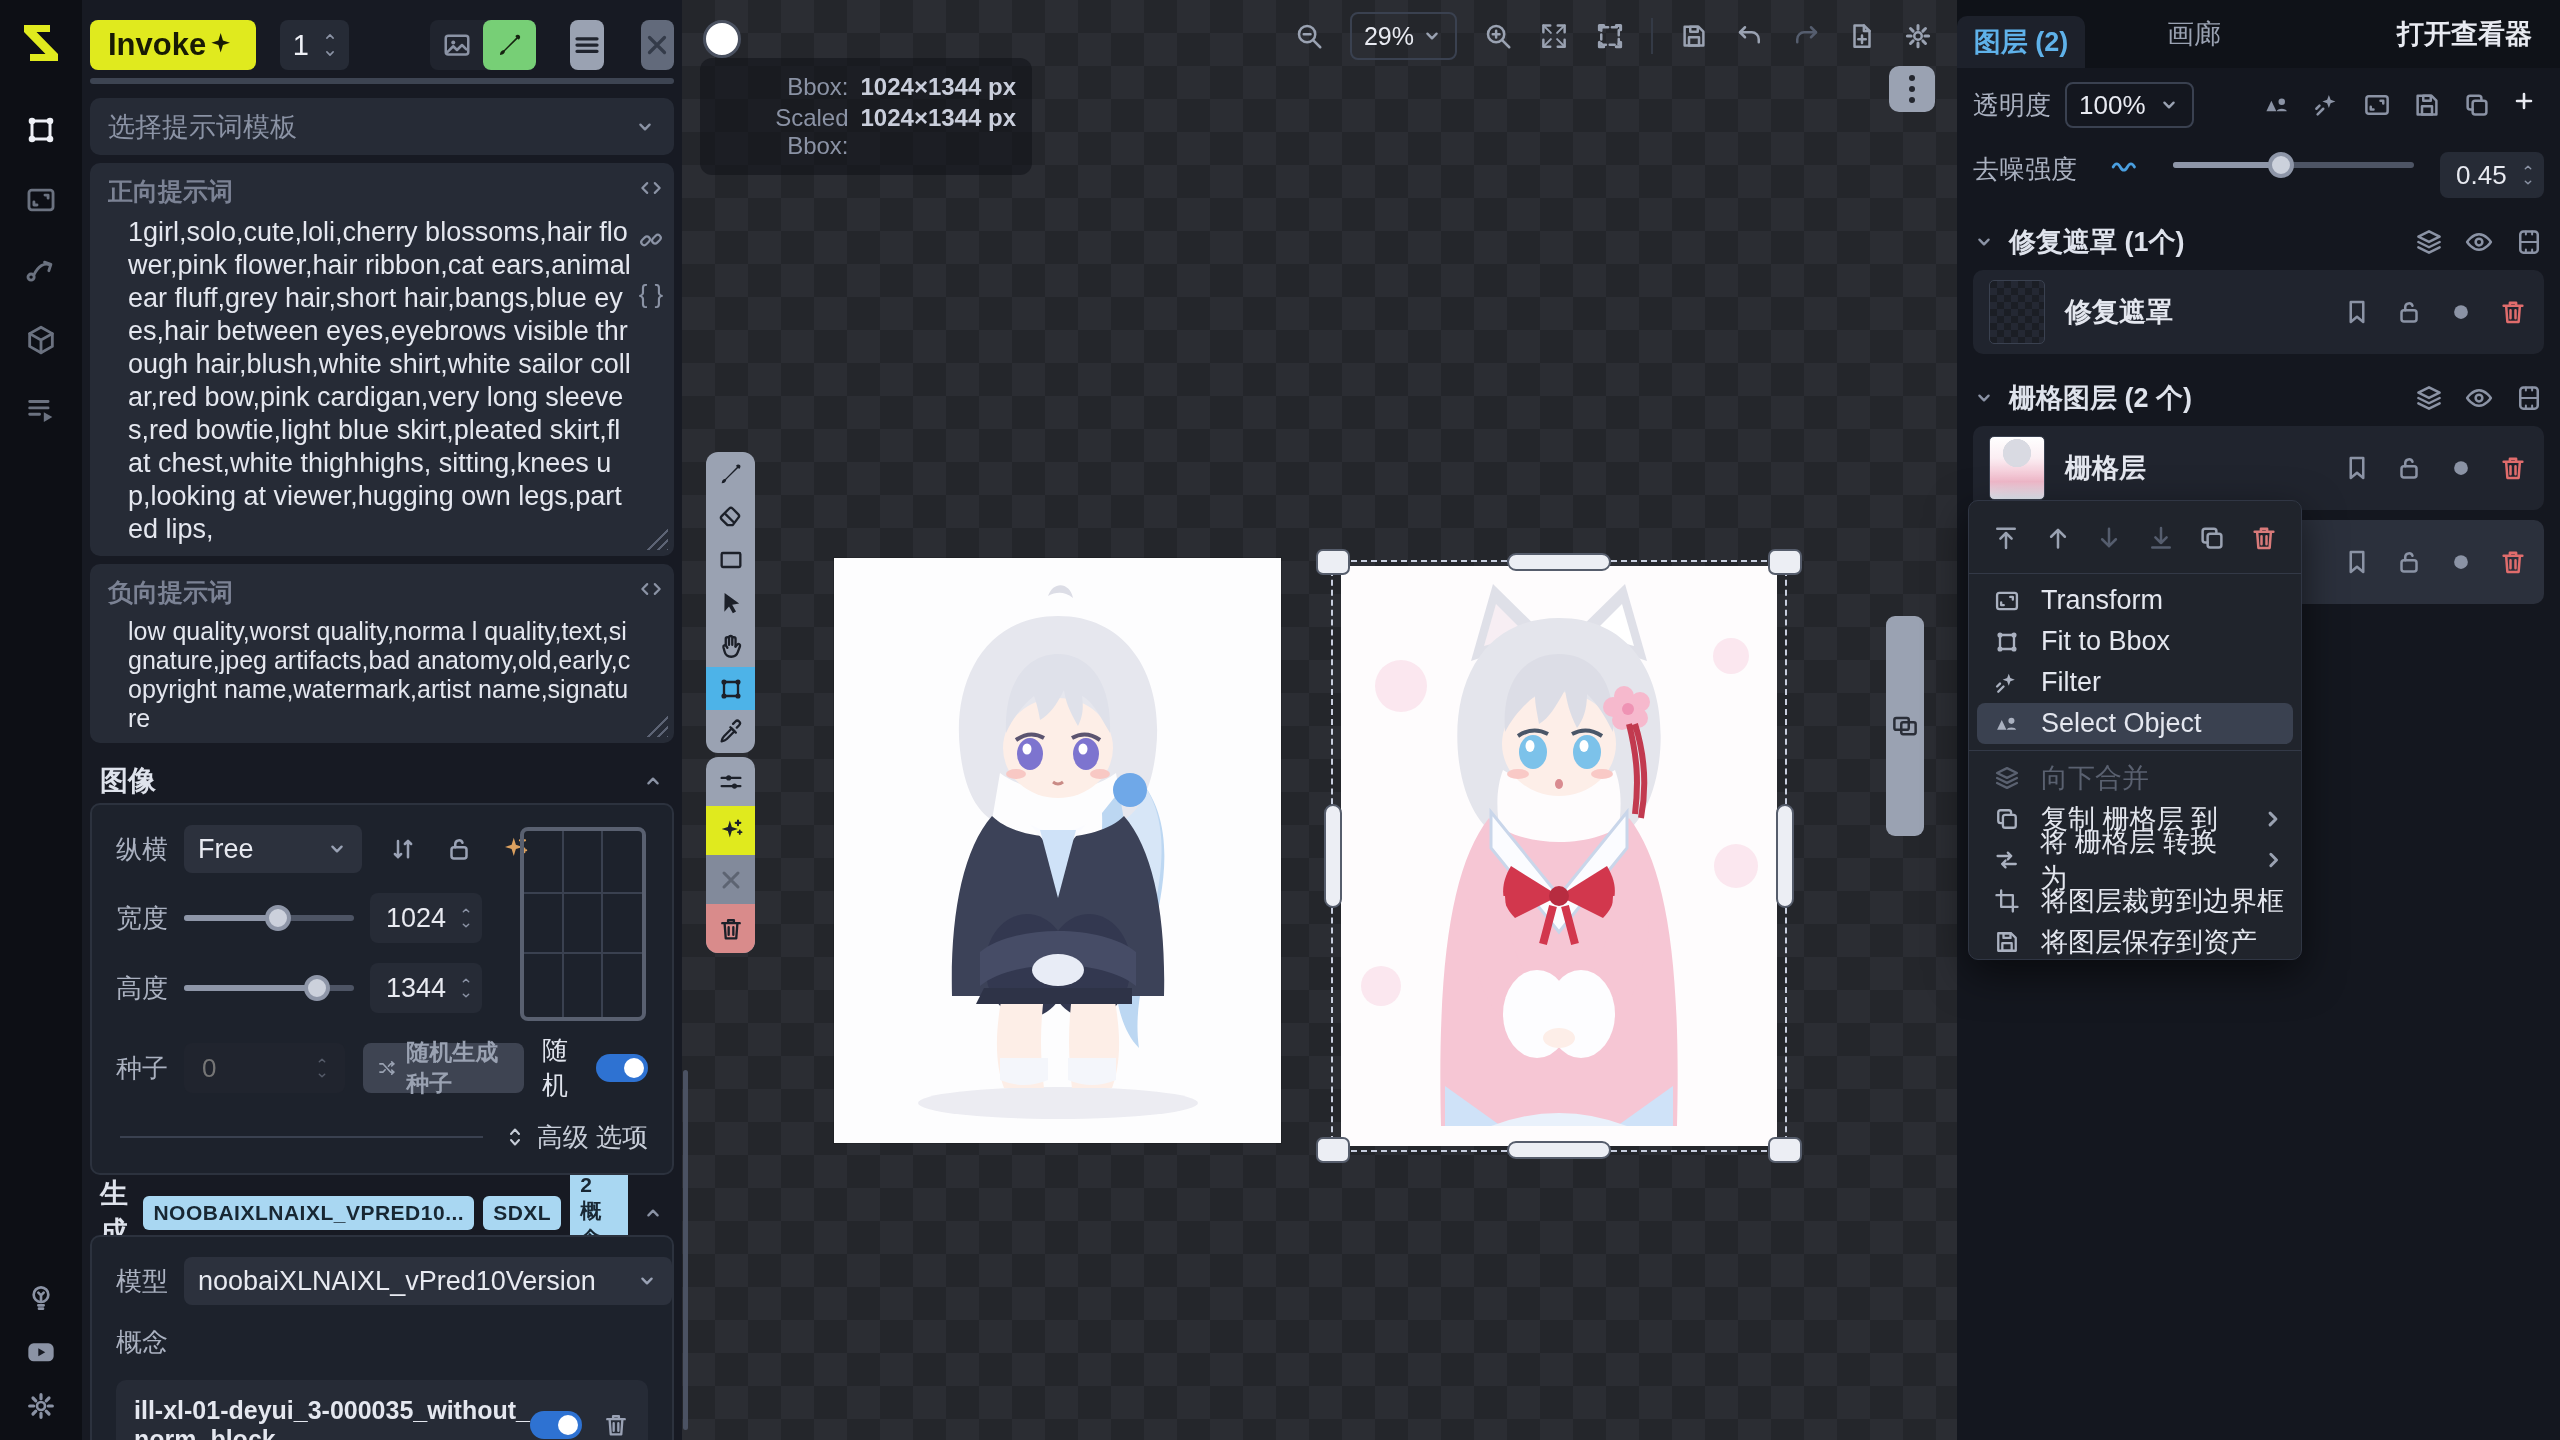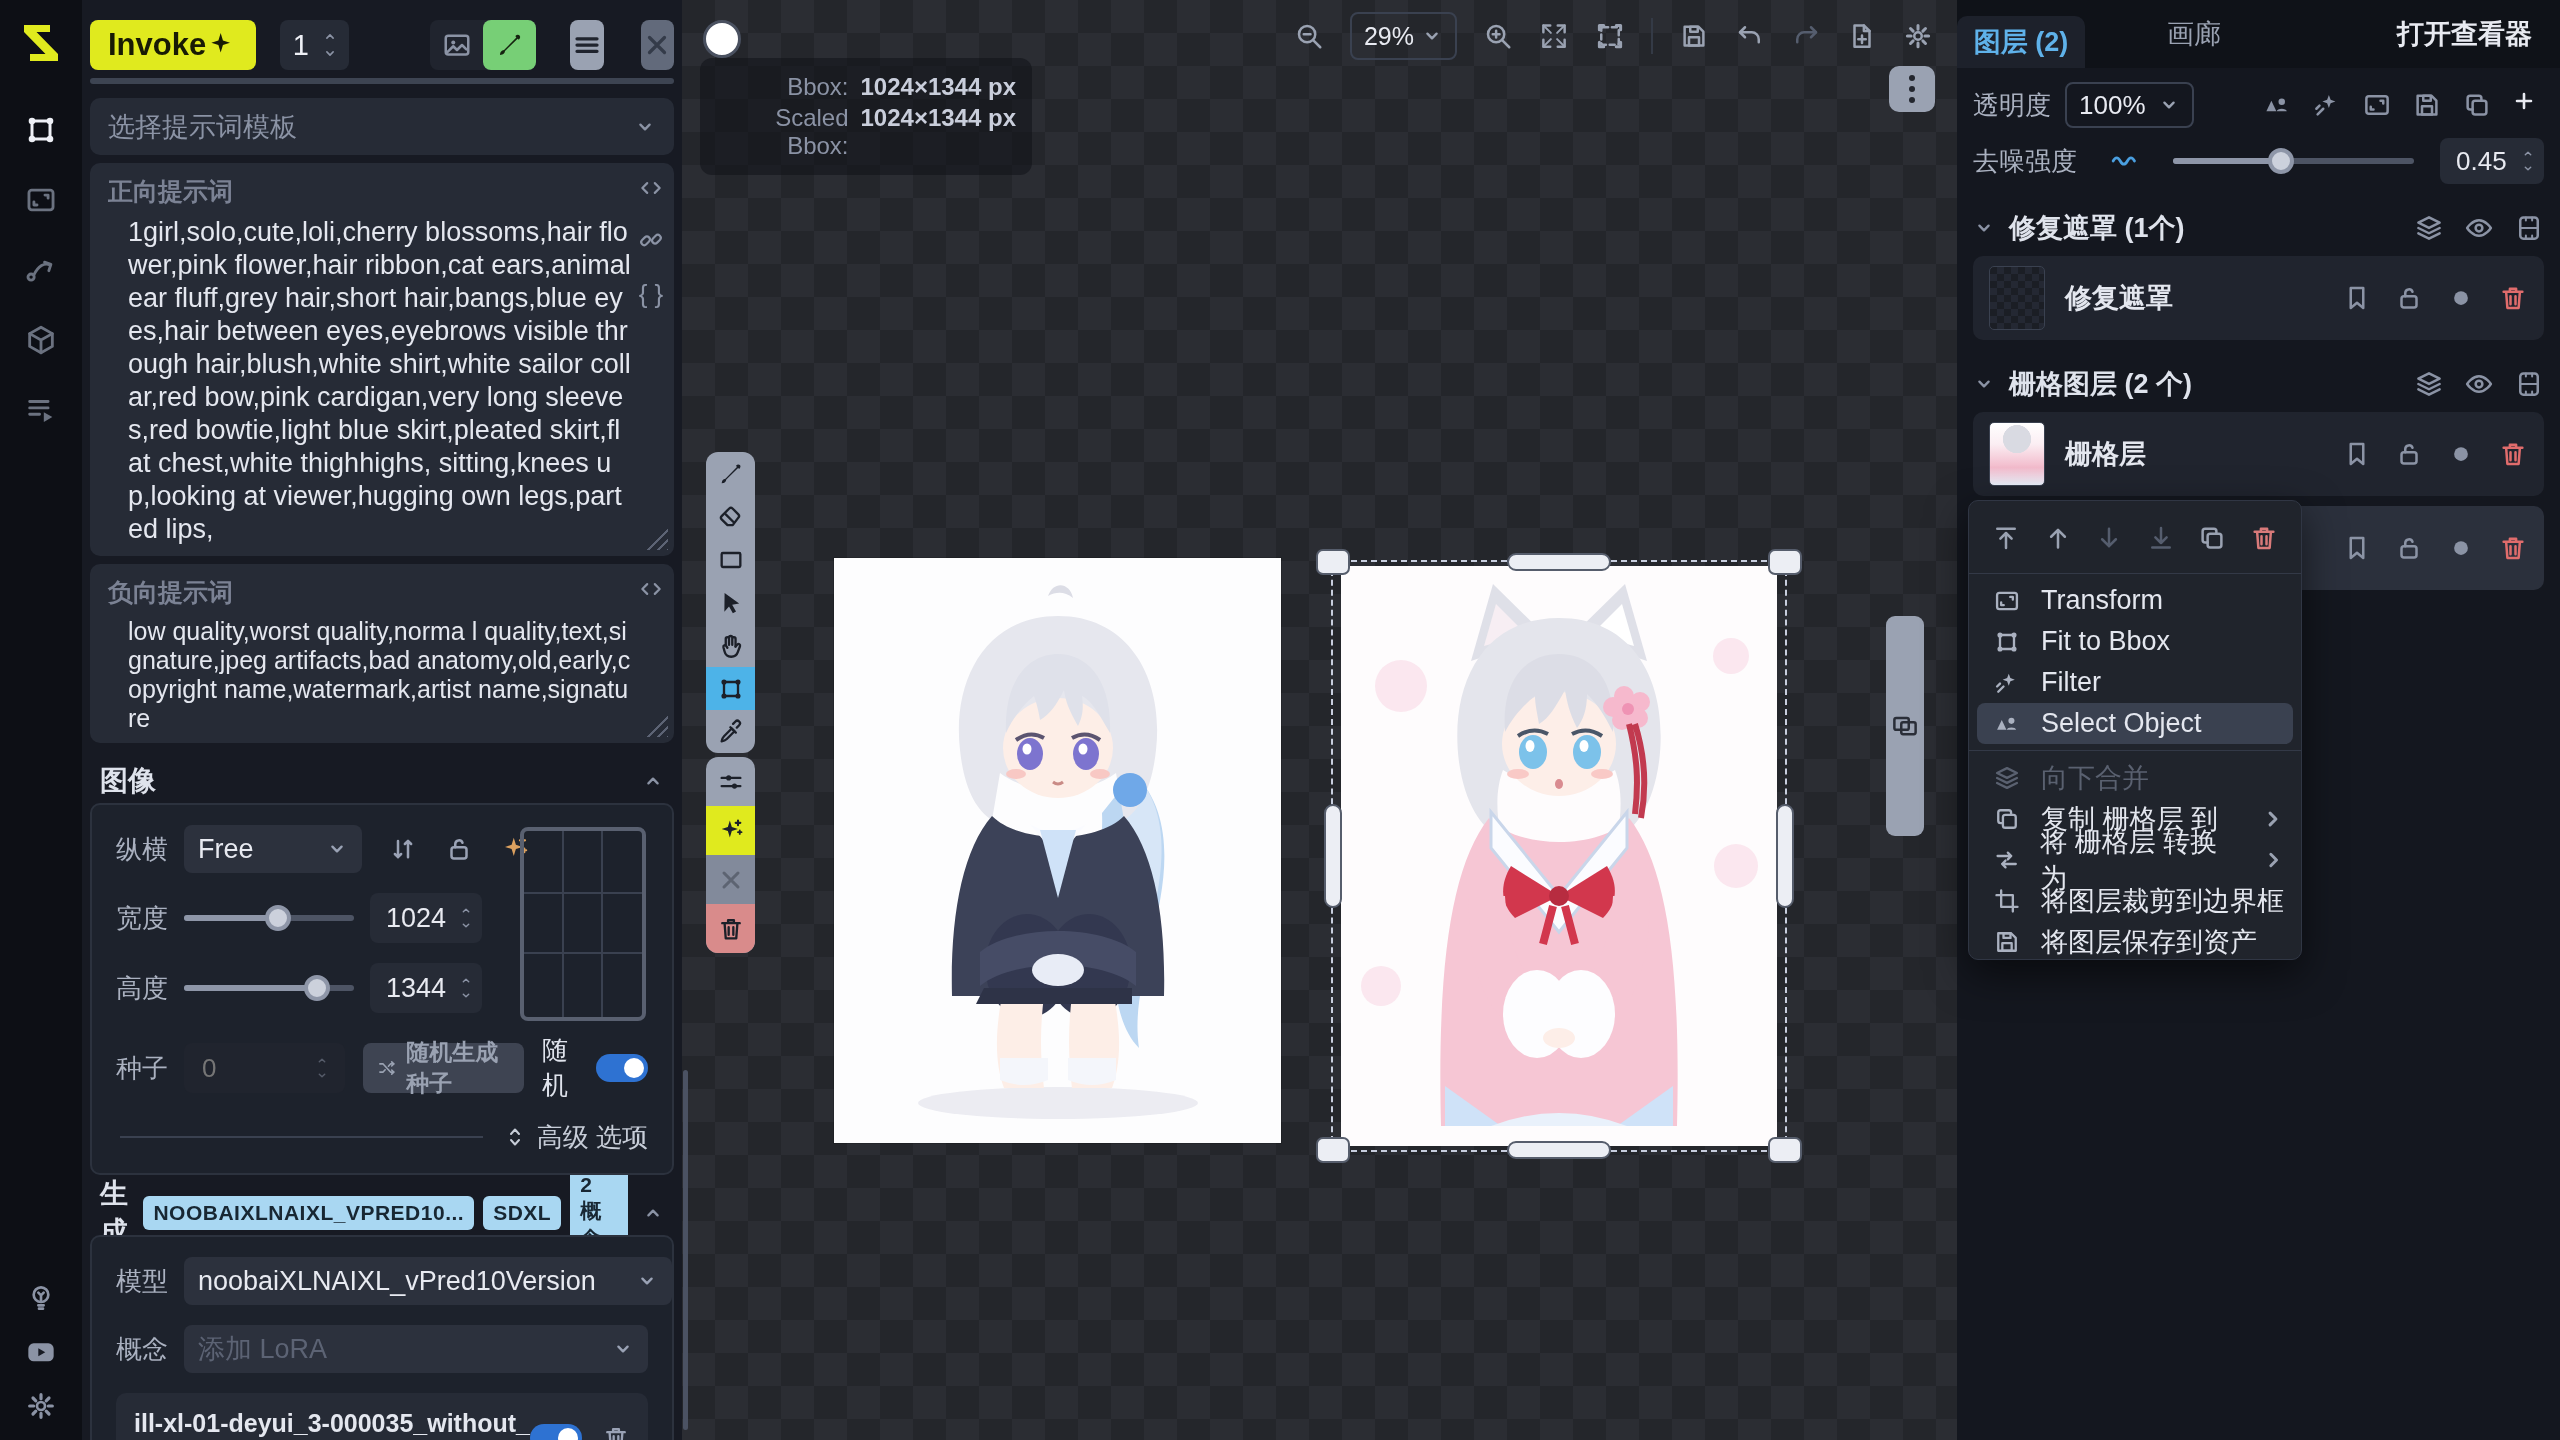--- a/index.html
+++ b/index.html
@@ -108,21 +108,21 @@
   .tabbar{position:relative;height:68px;background:#0f1218;display:flex;align-items:flex-end;}
   .tab-active{width:128px;height:52px;background:#1d212b;border-radius:10px 10px 0 0;display:flex;align-items:center;justify-content:center;font-size:27px;font-weight:bold;color:#5fb2ea;cursor:pointer;}
   .tab-idle{margin-left:82px;font-size:27px;color:#9aa2b2;align-self:center;cursor:pointer;}
   .viewer-link{margin-left:auto;margin-right:28px;align-self:center;font-size:27px;font-weight:bold;color:#e8eaf1;cursor:pointer;}
   .rp-body{padding:14px 16px 0 16px;}
   .op-row{display:flex;align-items:center;height:46px;}
   .op-row .lab{font-size:26px;color:#aab1c0;}
   .op-sel{margin-left:14px;border:2px solid #3a4150;border-radius:8px;height:42px;display:flex;align-items:center;gap:12px;padding:0 12px;font-size:26px;cursor:pointer;}
   .rp-icons{margin-left:auto;display:flex;gap:20px;color:#8b93a5;align-items:center;}
   .rp-icons .white{color:#e8eaf1;}
-  .dn-row{display:flex;align-items:center;margin-top:10px;height:46px;gap:20px;}
+  .dn-row{display:flex;margin-top:24px;height:46px;gap:20px;}
   .dn-row .lab{font-size:26px;color:#aab1c0;flex:none;}
   .wave{color:#4a9fe0;flex:none;}
   .secrow{display:flex;align-items:center;margin-top:26px;height:36px;color:#8b93a5;gap:14px;}
   .secrow .t{font-size:27px;font-weight:bold;color:#dfe3ec;flex:1;}
   .secrow .sic{display:flex;gap:20px;}
   .layer-card{margin-top:10px;background:#20242e;border-radius:10px;display:flex;align-items:center;padding:10px 16px;height:64px;cursor:pointer;}
   .layer-card.selected{background:#2b303c;}
   .thumb{width:54px;height:62px;border-radius:5px;border:1px solid #3a4150;flex:none;}
   .thumb.checker{background-color:#1b1e25;background-image:linear-gradient(45deg,#242833 25%,transparent 25%,transparent 75%,#242833 75%),linear-gradient(45deg,#242833 25%,transparent 25%,transparent 75%,#242833 75%);background-size:14px 14px;background-position:0 0,7px 7px;}
   .thumb.girl-pink{background:radial-gradient(circle at 50% 26%,#d9dae2 0 26%,transparent 27%),linear-gradient(180deg,#ffffff 0%,#fbeef3 34%,#f2bacb 72%,#e9f0fa 100%);}
@@ -612,26 +612,20 @@
           </div>
           <span class="mini-ic orange" style="margin-left:18px">
               <svg class="ic">
                 <use href="#i-spark"></use>
               </svg>
             </span>
 
         </div>
         <div class="frow">
           <span class="flabel">概念</span>
-          <div class="select grow">
-            <span style="color:#5c6374">添加 LoRA</span>
-            <svg class="ic chev">
-                <use href="#i-chevd"></use>
-              </svg>
-          </div>
         </div>
 
         <div class="lora-card">
           <div class="row">
             <span class="lora-title">ill-xl-01-deyui_3-000035_without_norm_block</span>
             <div class="toggle">
                 <div class="tknob"></div>
               </div>
             <span class="lora-trash">
                 <svg class="ic" style="width:28px;height:28px">

